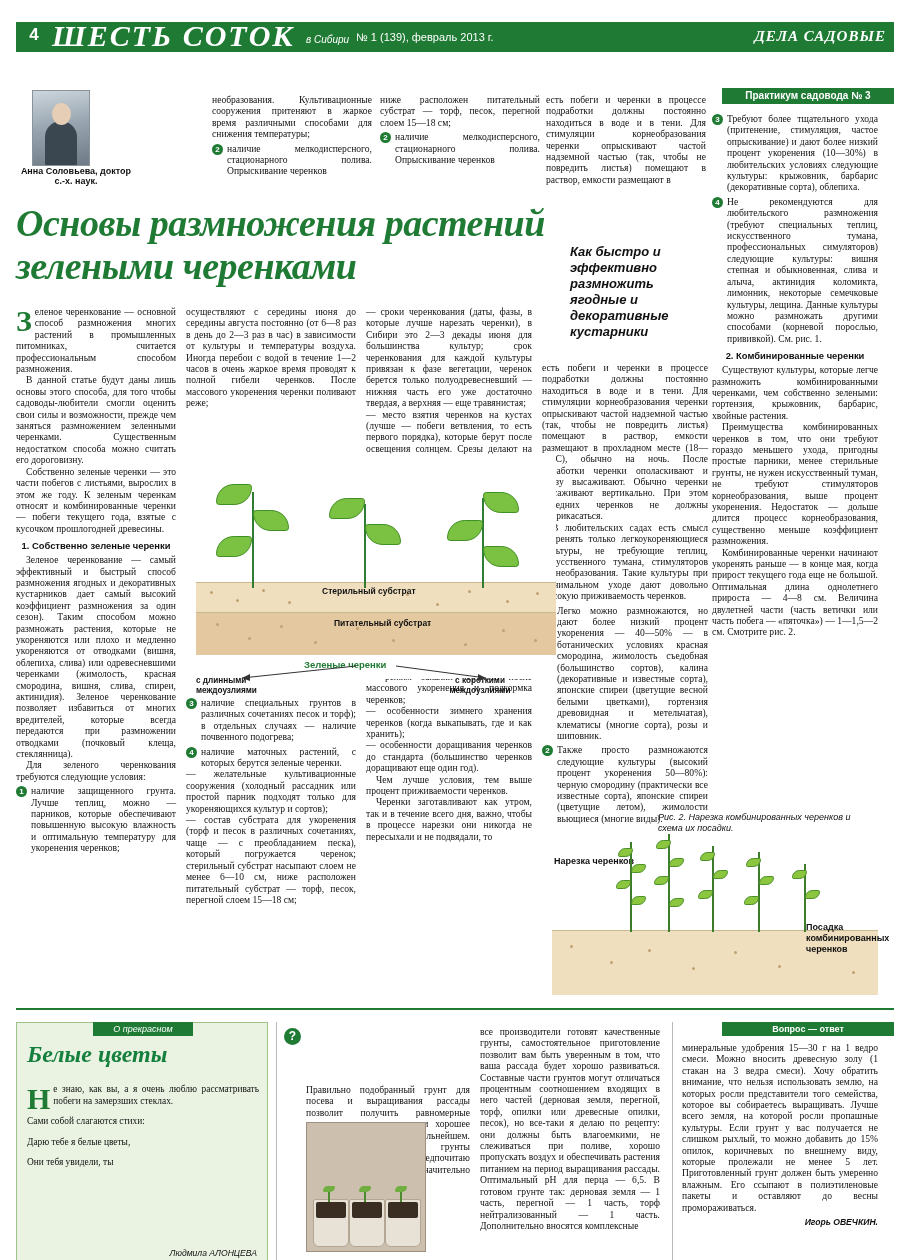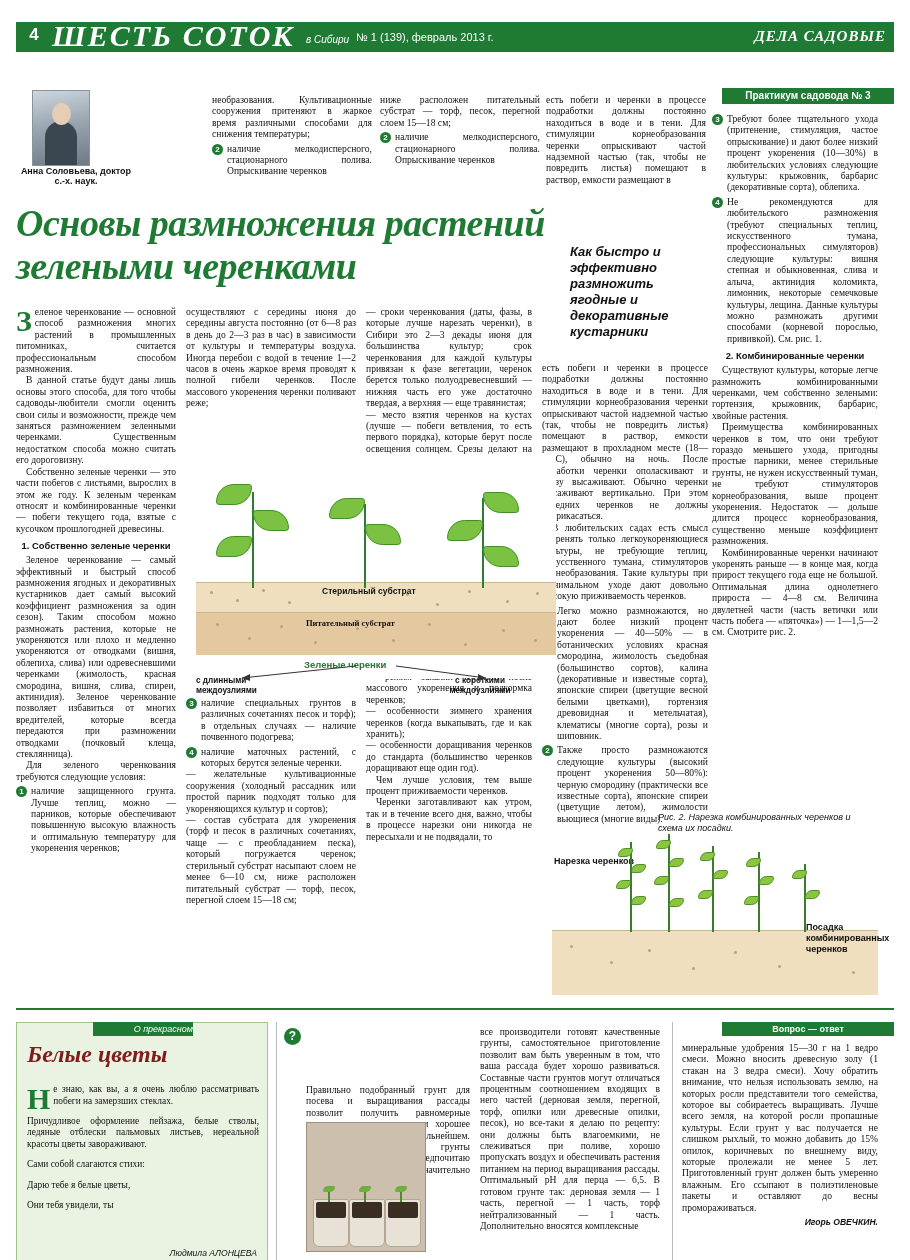--- a/index.html
+++ b/index.html
@@ -120,21 +120,21 @@
     position:absolute;left:0;top:158px;width:360px;height:42px;background:#e4c9a0;
     border-top:1px solid #c9b78e;
   }
   .dots{position:absolute;left:0;top:0;width:100%;height:100%;}
   .dots i{position:absolute;width:3px;height:3px;border-radius:50%;background:#c0a273;}
   .lbl-ster{
     position:absolute;left:126px;top:132px;font-family:"Liberation Sans",sans-serif;
     font-size:8.5px;font-weight:bold;
   }
   .lbl-pit{
-    position:absolute;left:110px;top:164px;font-family:Liberation Serif, serif;
+    position:absolute;left:138px;top:164px;font-family:Liberation Sans, sans-serif;
     font-size:8.5px;font-weight:bold;
   }
   .lbl-green{
     position:absolute;left:108px;top:205px;font-family:"Liberation Sans",sans-serif;
     font-size:9.5px;font-weight:bold;color:#1f7a34;
   }
   .lbl-left{
     position:absolute;left:0px;top:222px;width:92px;
     font-family:"Liberation Sans",sans-serif;font-size:8.2px;font-weight:bold;line-height:10px;
   }
@@ -177,25 +177,25 @@
 
   
   .bl-box{
     position:absolute;left:16px;top:1000px;width:252px;height:243px;
     background:#eaf3e2;border:1px solid #9fc48a;box-sizing:border-box;
   }
   .bl-tag{
     position:absolute;left:76px;top:-1px;width:100px;height:14px;background:#1f7a34;
   }
   .bl-tag span{color:#fff;font-family:"Liberation Sans",sans-serif;font-size:9px;
-    line-height:14px;display:block;text-align:right;font-style:italic;}
+    line-height:14px;display:block;text-align:center;font-style:italic;}
   .bl-title{
     position:absolute;left:10px;top:18px;width:230px;
     font-family:"Liberation Serif",serif;font-weight:bold;font-style:italic;
-    color:#7f1d1d;font-size:24px;
+    color:#15803d;font-size:24px;
   }
   .bl-body{position:absolute;left:10px;top:52px;width:232px;font-size:9.4px;line-height:11.2px;text-align:justify;}
   .bl-sign{position:absolute;right:10px;bottom:6px;font-family:"Liberation Sans",sans-serif;
     font-size:8.6px;font-weight:normal;font-style:italic;}
 
   
   .q-circle{
     position:absolute;left:284px;top:1006px;width:17px;height:17px;border-radius:50%;
     background:#1f7a34;color:#fff;font-family:"Liberation Sans",sans-serif;font-weight:bold;
     font-size:12px;line-height:17px;text-align:center;
@@ -454,21 +454,20 @@
   <div class="vdiv" style="left:276px;top:1000px;height:244px;"></div>
   <div class="vdiv" style="left:672px;top:1000px;height:244px;"></div>
 
   <div class="bl-box">
     <div class="bl-tag">
       <span>О прекрасном</span>
     </div>
     <div class="bl-title">Белые цветы</div>
     <div class="bl-body">
       <p class="noind"><span class="dropcap">Н</span><span>е знаю, как вы, а я очень люблю рассматривать побеги на замерзших стеклах.</span></p>
-      <p>Причудливое оформление пейзажа, белые стволы, ледяные отблески пальмовых листьев, нереальной красоты цветы завораживают.</p>
       <p>Сами собой слагаются стихи:</p>
       <p class="noind">Дарю тебе я белые цветы,</p>
       <p class="noind">Они тебя увидели, ты</p>
     </div>
     <div class="bl-sign">Людмила АЛОНЦЕВА</div>
   </div>
 
   <div class="q-circle">?</div>
   <div class="col" style="left:306px;top:1062px;width:164px;">
     <p class="noind">Правильно подобранный грунт для посева и выращивания рассады позволит получить равномерные всходы на первом этапе и хорошее развитие рассады в дальнейшем. Сейчас многие готовые грунты имеются в продаже, но я предпочитаю готовить грунт сам, но это значительно дешевле.</p>

